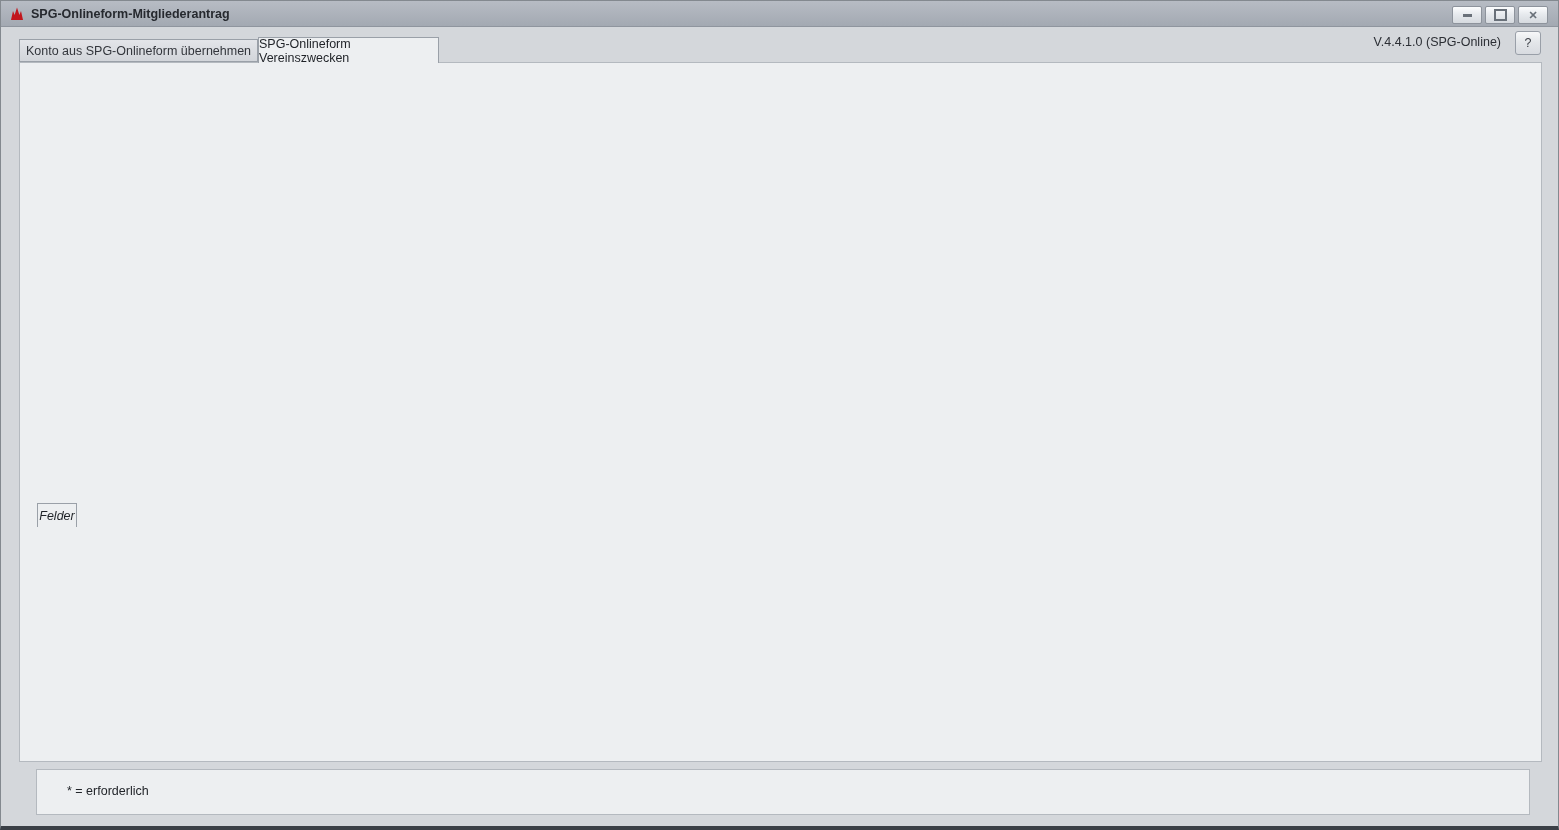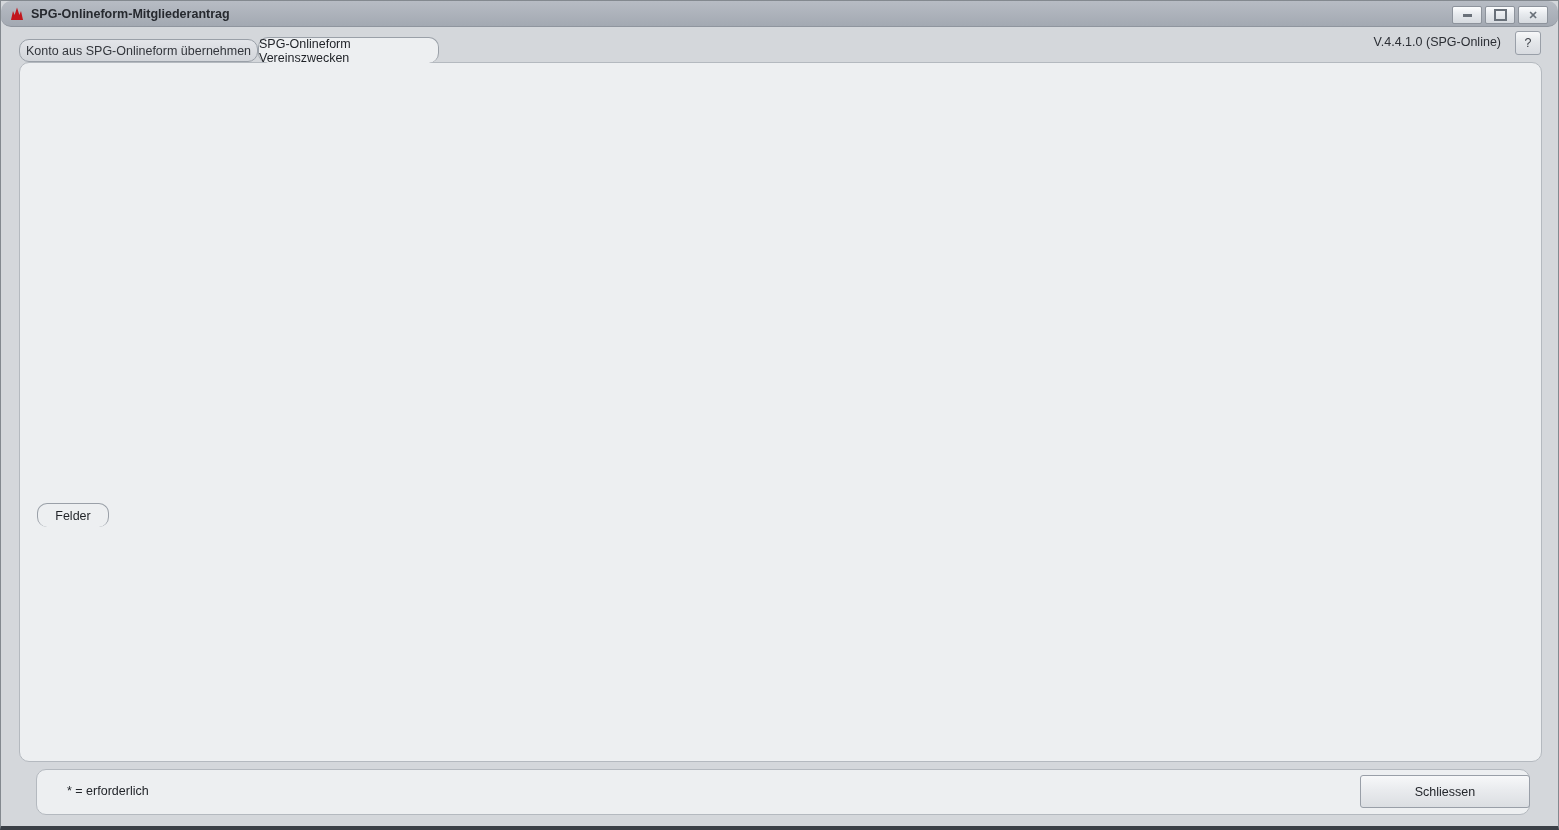--- a/index.html
+++ b/index.html
@@ -1,19 +1,19 @@
 <!DOCTYPE html>
 <html><head>
 <meta charset="utf-8">
 <style>
   html,body{margin:0;padding:0;background:#9aa0a8;}
   .win{position:relative;width:1559px;height:830px;box-sizing:border-box;
        background:#d4d7db;border:1px solid #83898f;border-bottom:4px solid #3b4047;
        font-family:"Liberation Sans",sans-serif;font-size:12.5px;color:#22252a;overflow:hidden;}
-  .abs{position:absolute;box-sizing:border-box;border-radius:10px;}
+  .abs{position:absolute;box-sizing:border-box;}
   
   .titlebar{left:0;top:0;width:100%;height:26px;background:linear-gradient(#b7bcc4,#a3a9b2);
             border-bottom:1px solid #8f959e;display:flex;align-items:center;padding-left:8px;}
   .title{font-weight:bold;color:#26292f;margin-left:6px;}
   .winbtns{position:absolute;right:10px;top:5px;display:flex;gap:3px;}
   .winbtn{width:28px;height:16px;background:linear-gradient(#fcfdfe,#e7eaee 45%,#d6dadf);
           border:1px solid #8d939c;border-radius:2px;display:flex;align-items:center;justify-content:center;}
   .g-min{width:9px;height:3px;background:#697079;}
   .g-max{width:9px;height:8px;border:2px solid #697079;}
   .g-close{color:#697079;font-weight:bold;font-size:11px;line-height:1;}
@@ -256,21 +256,21 @@
         </div>
     </div>
     <span class="cb checked" style="left:28px;top:228px;"></span>
     <span class="lbl" style="left:49px;top:229px;">Option Familienmitglied anzeigen</span>
     <span class="lbl" style="left:28px;top:260px;">Auswahl 1</span>
     <div class="input" style="left:115px;top:253px;width:242px;">Ich möchte neues Mitglied werden.</div>
     <span class="lbl" style="left:28px;top:288px;">Auswahl 2</span>
     <div class="input" style="left:115px;top:281px;width:242px;">Ich möchte die Mitgliedschaft für ein minde</div>
   </div>
 
-  <div class="abs tab active" style="left:36px;top:502px;width:72px;height:24px;background:#edeff1;">Felder</div>
+  <div class="abs tab active" style="left:36px;top:502px;width:40px;height:24px;background:#edeff1;font-style:italic;">Felder</div>
   <div class="abs tab inactive" style="left:88px;top:504px;width:90px;height:21px;">Abteilungen</div>
   <div class="abs tab inactive" style="left:178px;top:504px;width:82px;height:21px;">Zahlweisen</div>
   <div class="abs tab inactive" style="left:260px;top:504px;width:76px;height:21px;">Zahlarten</div>
 
   <div class="abs gridc" style="left:35px;top:525px;width:1038px;height:177px;">
     <div class="grid" style="left:10px;top:11px;width:1018px;height:151px;">
       <div class="ghead">
         <div class="gsel"></div>
         <div class="gc c1">Feldname in SPG</div>
         <div class="gc c2">Feldname Verein</div>
@@ -366,16 +366,15 @@
   <div class="btn abs" style="left:33px;top:718px;width:168px;height:31px;">Onlineform öffnen</div>
   <div class="btn abs" style="left:208px;top:718px;width:170px;height:31px;">Hilfelink bearbeiten</div>
   <div class="btn abs" style="left:386px;top:718px;width:185px;height:31px;">Bestätigung-E-Mail bearbeiten</div>
   <div class="btn abs" style="left:820px;top:718px;width:168px;height:31px;">Stammdaten übernehmen</div>
   <div class="btn abs" style="left:996px;top:718px;width:168px;height:31px;">Neue Konfiguration</div>
   <div class="btn abs" style="left:1173px;top:718px;width:168px;height:31px;">Konfiguration speichern</div>
   <div class="btn abs" style="left:1355px;top:718px;width:168px;height:31px;">Online übertragen</div>
 
   <div class="abs page" style="left:35px;top:768px;width:1494px;height:46px;text-align:center;">
     <span class="lbl" style="left:30px;top:14px;">* = erforderlich</span>
-    <div class="btn" style="left:1323px;top:5px;width:168px;height:31px;">Schliessen</div>
   </div>
 
 </div>
 
 </body></html>

